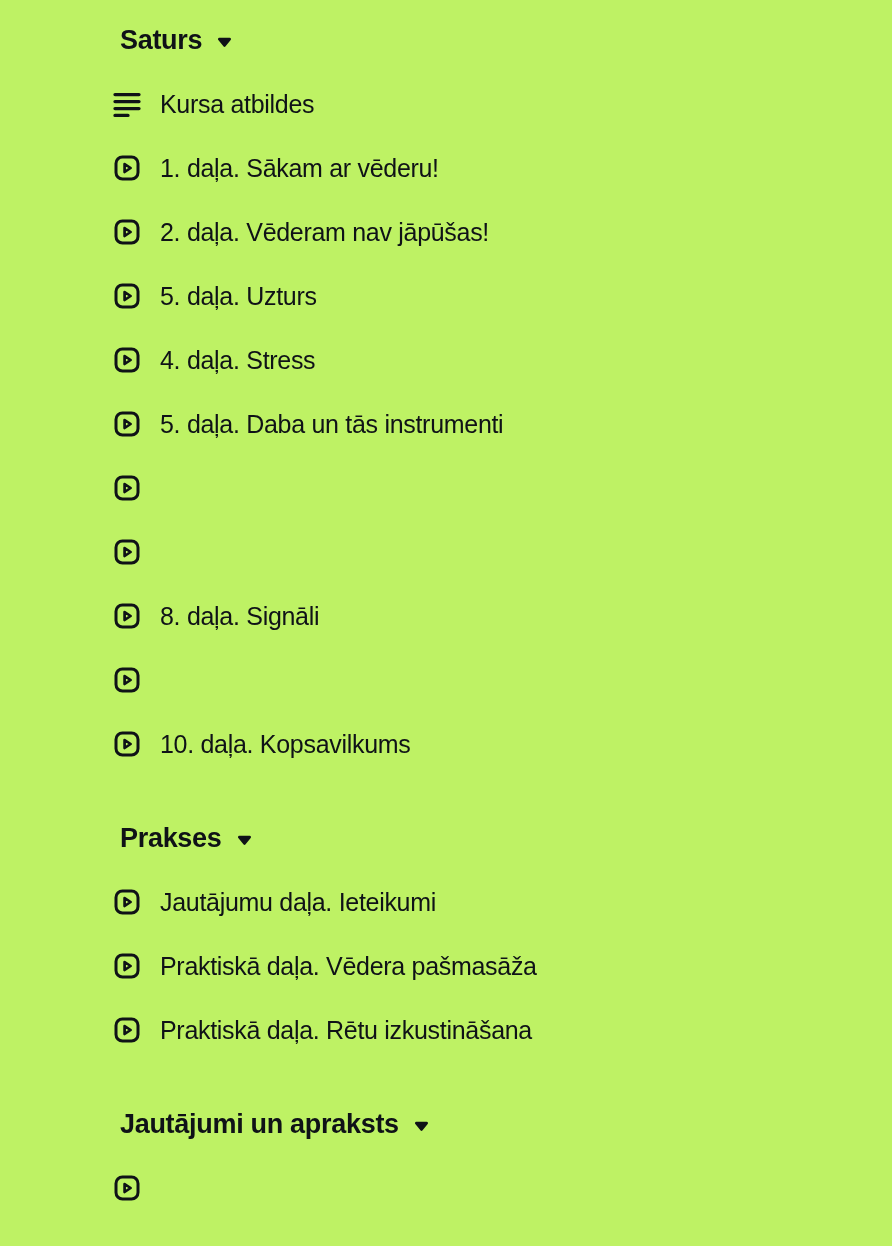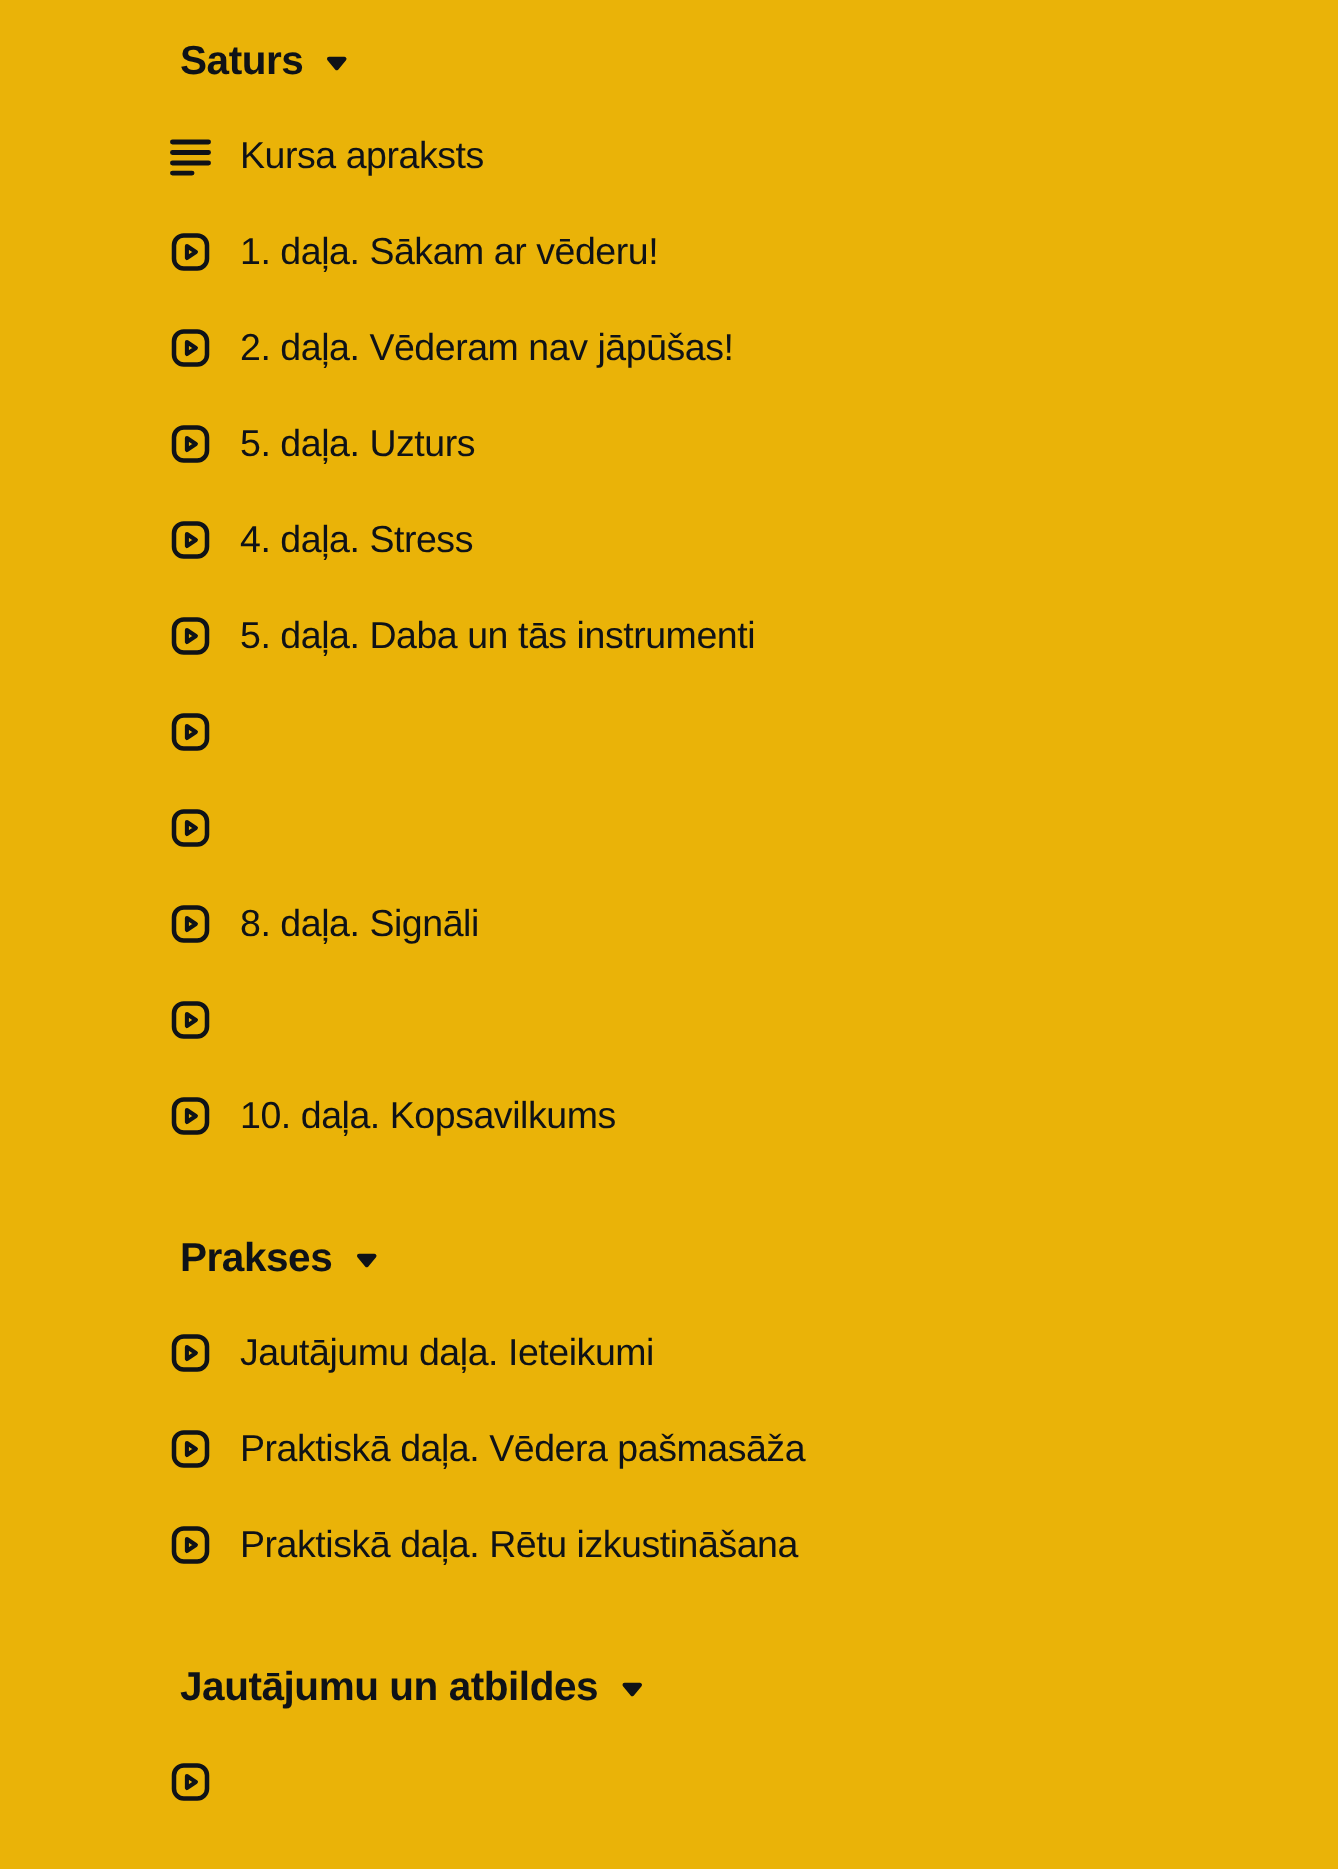--- a/index.html
+++ b/index.html
@@ -4,21 +4,21 @@
 <style>
   html, body {
     margin: 0;
     padding: 0;
     background: #ffffff;
   }
   .page {
     position: relative;
     width: 892px;
     height: 1246px;
-    background: #eab308;
+    background: #bef264;
     overflow: hidden;
     font-family: "Liberation Sans", sans-serif;
     color: #0f1217;
   }
   .toc {
     padding: 12px 0 0 112px;
   }
   .toc-section + .toc-section {
     margin-top: 34px;
   }
@@ -85,21 +85,21 @@
         </svg>
       </span>
     </div>
     <div class="section-items">
   <div class="toc-item">
     <span class="item-icon">
               <svg width="30" height="28" viewBox="0 0 30 28" fill="none" aria-hidden="true">
                 <path d="M3 4.6 H27 M3 11.6 H27 M3 18.6 H27 M3 25.4 H16" stroke="currentColor" stroke-width="3.3" stroke-linecap="round"></path>
               </svg>
             </span>
-    <span class="item-label">Kursa apraksts</span>
+    <span class="item-label">Kursa atbildes</span>
   </div>
 
   <div class="toc-item">
     <span class="item-icon">
               <svg width="28" height="28" viewBox="0 0 28 28" fill="none" aria-hidden="true">
                 <rect x="3" y="3" width="22" height="22" rx="6.5" stroke="currentColor" stroke-width="3"></rect>
                 <path d="M11.6 10 L17.6 14 L11.6 18 Z" fill="none" stroke="currentColor" stroke-width="2.7" stroke-linejoin="round"></path>
               </svg>
             </span>
     <span class="item-label">1. daļa. Sākam ar vēderu!</span>
@@ -231,21 +231,21 @@
                 <path d="M11.6 10 L17.6 14 L11.6 18 Z" fill="none" stroke="currentColor" stroke-width="2.7" stroke-linejoin="round"></path>
               </svg>
             </span>
     <span class="item-label">Praktiskā daļa. Rētu izkustināšana</span>
   </div>
 </div>
   </section>
 
   <section class="toc-section">
     <div class="section-header">
-      <span class="section-label">Jautājumu un atbildes</span>
+      <span class="section-label">Jautājumi un apraksts</span>
       <span class="caret">
         <svg width="15" height="11" viewBox="0 0 15 11" aria-hidden="true">
           <path d="M2.4 2.2 L7.5 8.4 L12.6 2.2 Z" fill="currentColor" stroke="currentColor" stroke-width="2.8" stroke-linejoin="round"></path>
         </svg>
       </span>
     </div>
     <div class="section-items">
   <div class="toc-item">
     <span class="item-icon">
               <svg width="28" height="28" viewBox="0 0 28 28" fill="none" aria-hidden="true">

